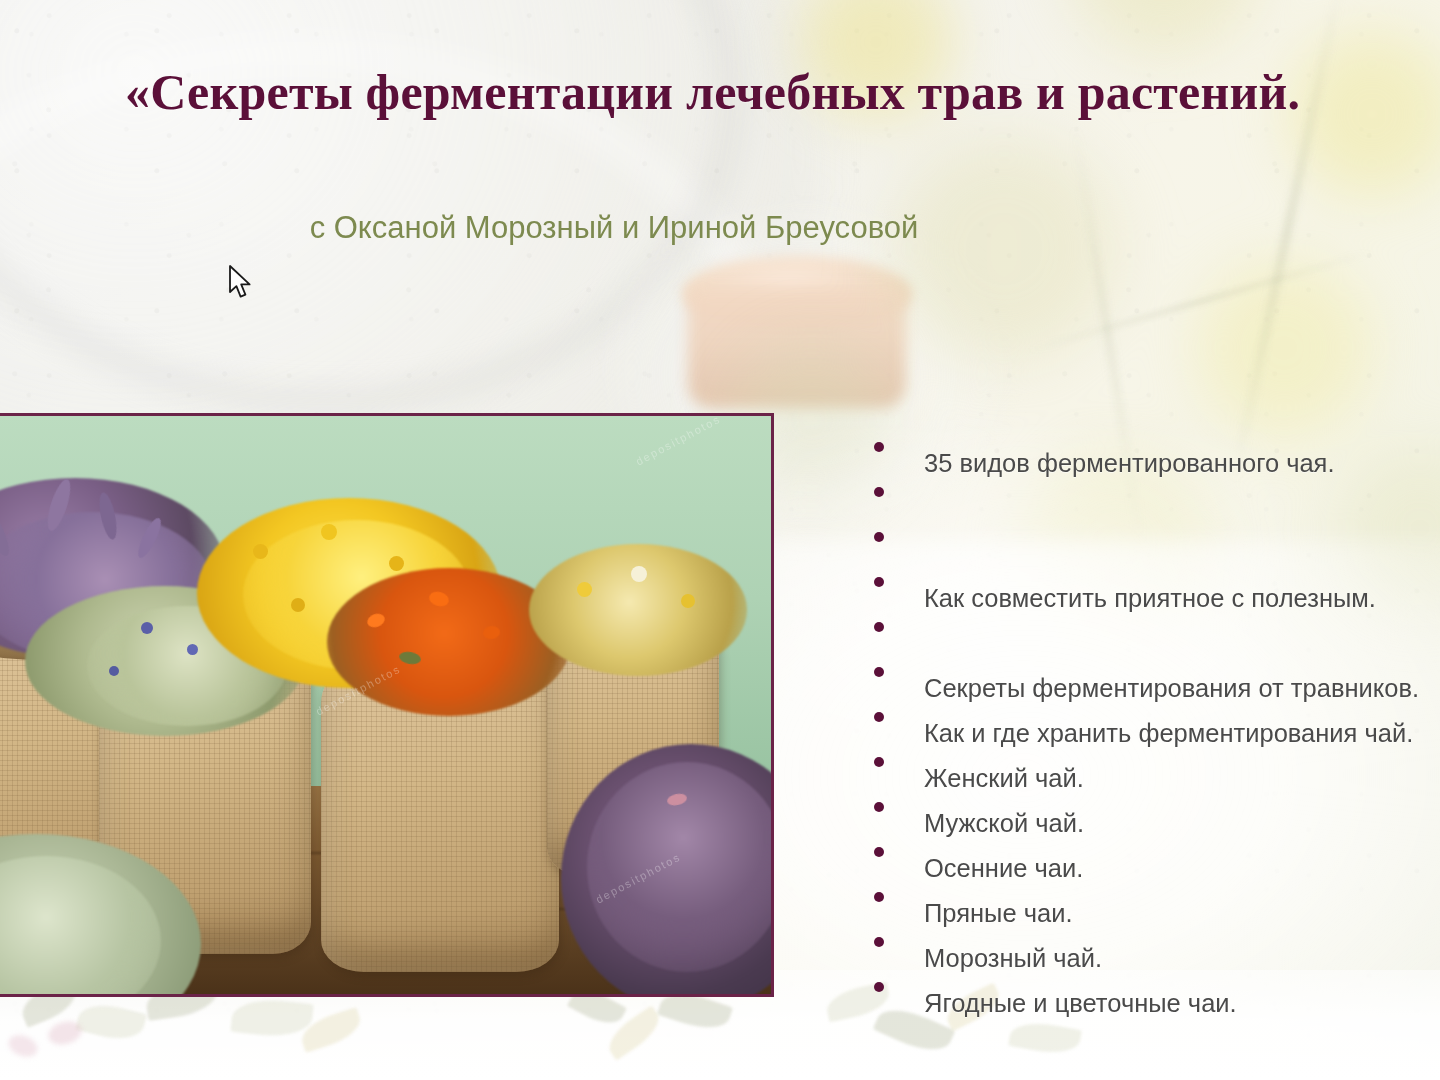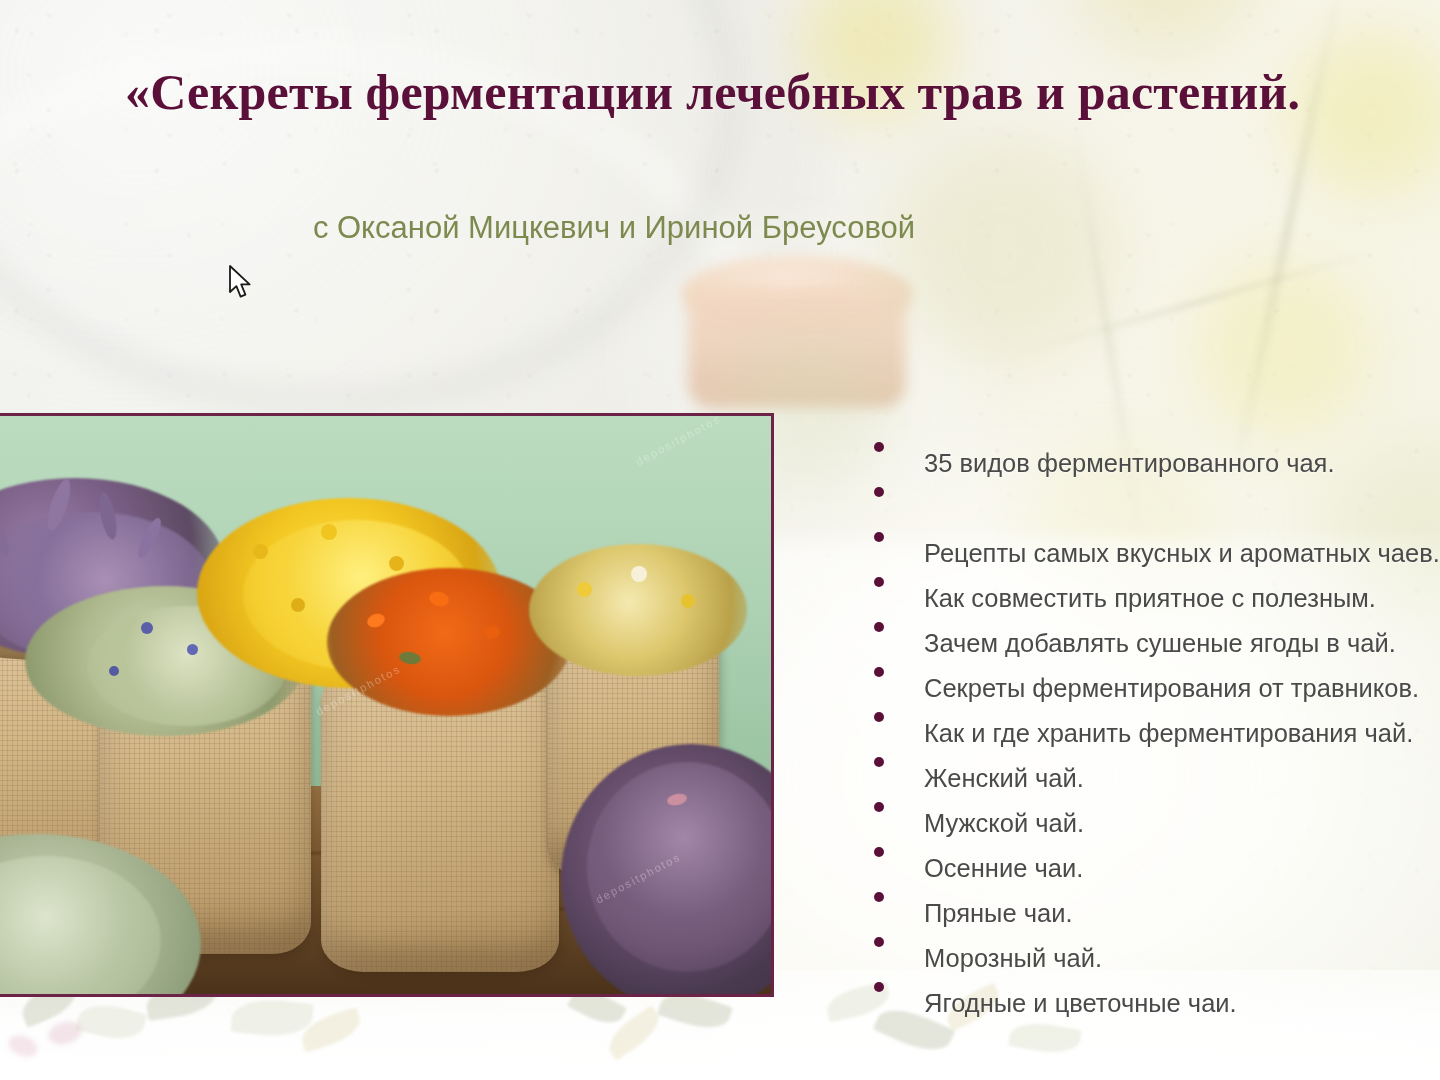--- a/index.html
+++ b/index.html
@@ -373,21 +373,21 @@
     <div class="leaf warm" style="left:944px; top:24px; width:58px; height:26px; transform:rotate(-26deg);"></div>
     <div class="leaf pale" style="left:1010px;top:54px; width:70px; height:28px; transform:rotate(10deg);"></div>
     <div class="petal" style="left:48px;  top:52px; width:34px; height:22px; background:rgba(224,178,194,0.34); transform:rotate(-16deg);"></div>
     <div class="petal" style="left:8px;   top:66px; width:30px; height:20px; background:rgba(222,176,192,0.30); transform:rotate(22deg);"></div>
   </div>
 
   <div id="title-block">
     <div class="title-line l1">«Секреты ферментации лечебных трав и растений.</div>
   </div>
 
-  <div id="subtitle">с Оксаной Мицкевич и Ириной Бреусовой</div>
+  <div id="subtitle">с Оксаной Морозный и Ириной Бреусовой</div>
 
   <div id="photo">
     <div class="ph-wall"></div>
     <div class="ph-table"></div>
 
     <div class="ph-plank" style="left:300px; top:436px; width:480px;"></div>
     <div class="ph-plank" style="left:330px; top:492px; width:456px;"></div>
     <div class="ph-plank" style="left:8px;   top:520px; width:300px;"></div>
 
     <div class="sack" style="left:-54px; top:200px; width:208px; height:300px;"></div>
@@ -447,29 +447,27 @@
   <div id="bullets">
     <div class="bullet-row">
       <span class="bullet-dot"></span>
       <span class="bullet-text">35 видов ферментированного чая.</span>
     </div>
     <div class="bullet-row">
       <span class="bullet-dot"></span>
     </div>
     <div class="bullet-row">
       <span class="bullet-dot"></span>
-      <span class="bullet-text">Рецепты самых вкусных и ароматных чаев.</span>
     </div>
     <div class="bullet-row">
       <span class="bullet-dot"></span>
       <span class="bullet-text">Как совместить приятное с полезным.</span>
     </div>
     <div class="bullet-row">
       <span class="bullet-dot"></span>
-      <span class="bullet-text">Зачем добавлять сушеные ягоды в чай.</span>
     </div>
     <div class="bullet-row">
       <span class="bullet-dot"></span>
       <span class="bullet-text">Секреты ферментирования от травников.</span>
     </div>
     <div class="bullet-row">
       <span class="bullet-dot"></span>
       <span class="bullet-text">Как и где хранить ферментирования чай.</span>
     </div>
     <div class="bullet-row">

